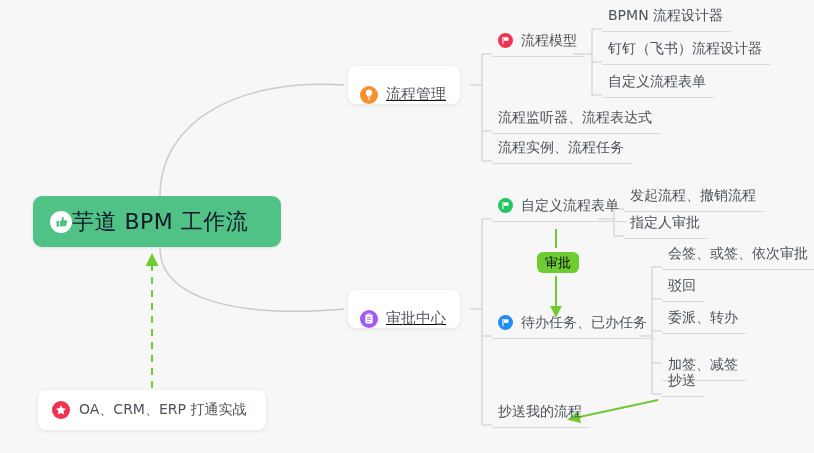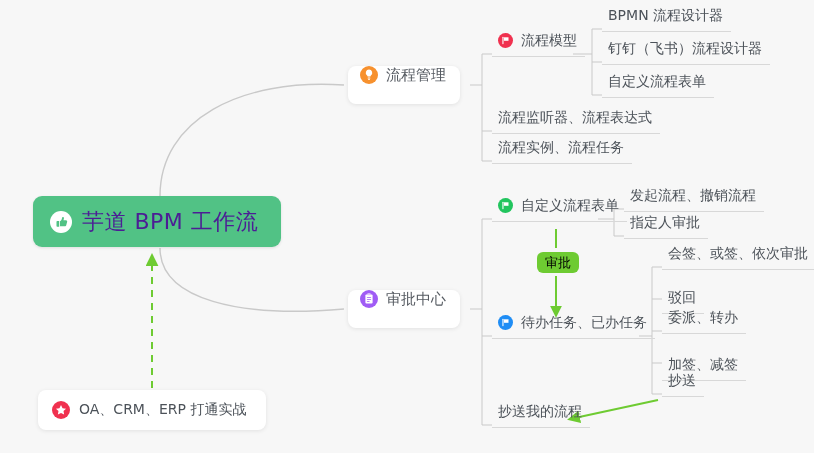--- a/index.html
+++ b/index.html
@@ -18,36 +18,36 @@
     position: absolute;
     left: 33px; top: 196px;
     width: 248px; height: 51px;
     background: #51c285;
     border-radius: 9px;
     display: flex; align-items: center;
     padding-left: 17px;
     box-shadow: 0 1px 3px rgba(0,0,0,.10);
   }
   .root-label {
-    color: #4c1d95;
+    color: #0f172a;
     font-size: 22px;
     letter-spacing: .5px;
-    margin-left: 10px;
     white-space: nowrap;
   }
 
   
   .branch-node {
     position: absolute;
     background: #ffffff;
     border-radius: 8px;
     height: 38px;
-    display: flex; align-items: flex-start;
+    display: flex; align-items: flex-end;
     padding: 0 14px 0 12px;
     box-shadow: 0 1px 4px rgba(0,0,0,.09);
+    text-decoration: underline;
   }
   .branch-label {
     font-size: 15px;
     color: #555a61;
     margin-left: 8px;
     white-space: nowrap;
   }
 
   
   .leaf {
@@ -266,21 +266,21 @@
   <div class="leaf" style="left:624px; top:180px;">
     <span class="leaf-label">发起流程、撤销流程</span>
   </div>
   <div class="leaf" style="left:624px; top:207px;">
     <span class="leaf-label">指定人审批</span>
   </div>
 
   <div class="leaf" style="left:662px; top:238px;">
     <span class="leaf-label">会签、或签、依次审批</span>
   </div>
-  <div class="leaf" style="left:662px; top:282px;justify-content:flex-end;">
+  <div class="leaf" style="left:662px; top:270px;justify-content:flex-end;">
     <span class="leaf-label">驳回</span>
   </div>
   <div class="leaf" style="left:662px; top:302px;">
     <span class="leaf-label">委派、转办</span>
   </div>
   <div class="leaf" style="left:662px; top:334px;margin-top:15px;">
     <span class="leaf-label">加签、减签</span>
   </div>
   <div class="leaf" style="left:662px; top:365px;">
     <span class="leaf-label">抄送</span>

